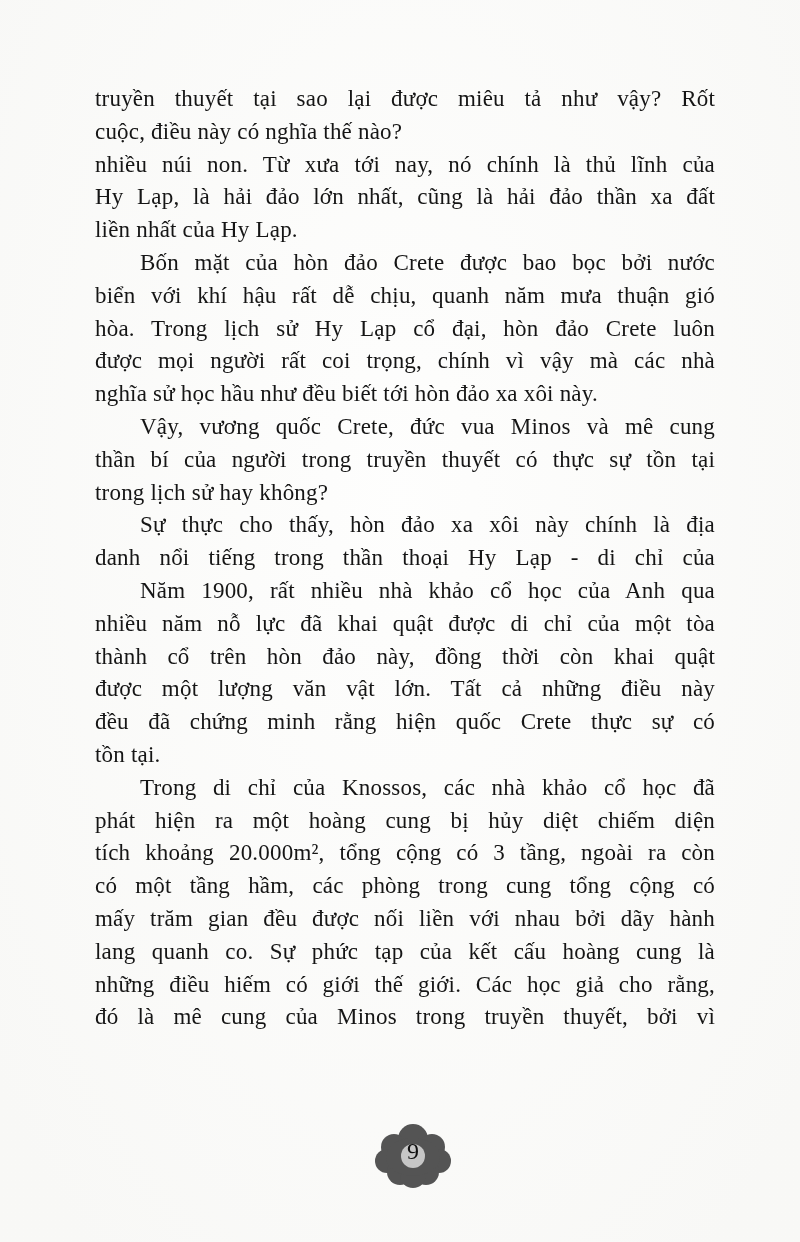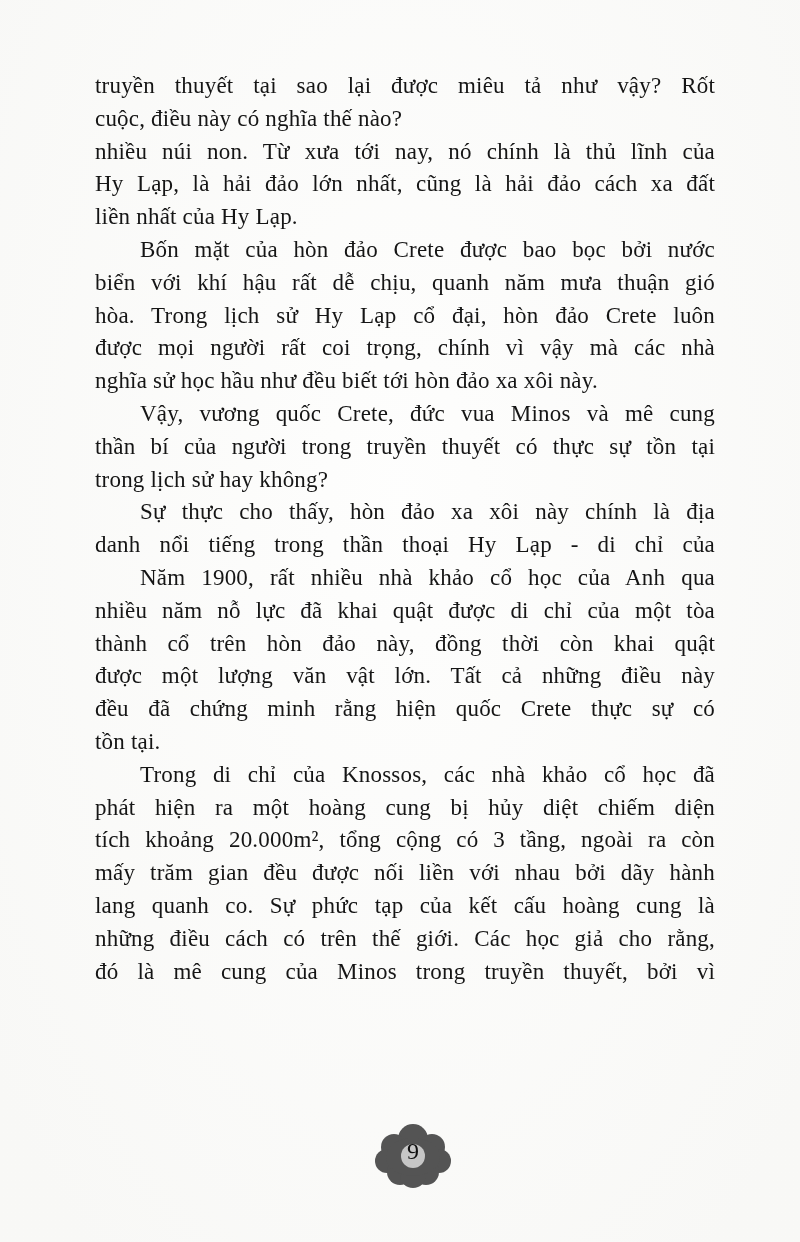--- a/index.html
+++ b/index.html
@@ -17,21 +17,21 @@
   .page {
     position: absolute;
     inset: 0;
     background:
       radial-gradient(ellipse at 50% 40%, rgba(255,255,255,0.6), rgba(0,0,0,0.015) 90%),
       #fcfcfa;
   }
   .text-block {
     position: absolute;
     left: 95px;
-    top: 70px;
+    top: 83px;
     width: 620px;
     color: #151515;
     font-size: 23px;
     letter-spacing: 0.2px;
   }
   .line {
     height: 32.8px;
     line-height: 32.8px;
     text-align: justify;
     text-align-last: justify;
@@ -69,44 +69,45 @@
 </style>
 </head>
 <body>
 
 <div class="page">
 
   <div class="text-block" id="text-block">
       <div class="line">truyền thuyết tại sao lại được miêu tả như vậy? Rốt</div>
       <div class="line last">cuộc, điều này có nghĩa thế nào?</div>
       <div class="line">nhiều núi non. Từ xưa tới nay, nó chính là thủ lĩnh của</div>
-      <div class="line">Hy Lạp, là hải đảo lớn nhất, cũng là hải đảo cách xa đất</div>
+      <div class="line">Hy Lạp, là hải đảo lớn nhất, cũng là hải đảo thần xa đất</div>
       <div class="line last">liền nhất của Hy Lạp.</div>
       <div class="line indent">Bốn mặt của hòn đảo Crete được bao bọc bởi nước</div>
       <div class="line">biển với khí hậu rất dễ chịu, quanh năm mưa thuận gió</div>
       <div class="line">hòa. Trong lịch sử Hy Lạp cổ đại, hòn đảo Crete luôn</div>
       <div class="line">được mọi người rất coi trọng, chính vì vậy mà các nhà</div>
       <div class="line last">nghĩa sử học hầu như đều biết tới hòn đảo xa xôi này.</div>
       <div class="line indent">Vậy, vương quốc Crete, đức vua Minos và mê cung</div>
       <div class="line">thần bí của người trong truyền thuyết có thực sự tồn tại</div>
       <div class="line last">trong lịch sử hay không?</div>
       <div class="line indent">Sự thực cho thấy, hòn đảo xa xôi này chính là địa</div>
       <div class="line">danh nổi tiếng trong thần thoại Hy Lạp - di chỉ của</div>
       <div class="line indent">Năm 1900, rất nhiều nhà khảo cổ học của Anh qua</div>
       <div class="line">nhiều năm nỗ lực đã khai quật được di chỉ của một tòa</div>
       <div class="line">thành cổ trên hòn đảo này, đồng thời còn khai quật</div>
       <div class="line">được một lượng văn vật lớn. Tất cả những điều này</div>
       <div class="line">đều đã chứng minh rằng hiện quốc Crete thực sự có</div>
       <div class="line last">tồn tại.</div>
       <div class="line indent">Trong di chỉ của Knossos, các nhà khảo cổ học đã</div>
       <div class="line">phát hiện ra một hoàng cung bị hủy diệt chiếm diện</div>
       <div class="line">tích khoảng 20.000m², tổng cộng có 3 tầng, ngoài ra còn</div>
+      <div class="line">có một tầng hầm, các phòng trong cung tổng cộng có</div>
       <div class="line">mấy trăm gian đều được nối liền với nhau bởi dãy hành</div>
       <div class="line">lang quanh co. Sự phức tạp của kết cấu hoàng cung là</div>
-      <div class="line">những điều cách có trên thế giới. Các học giả cho rằng,</div>
+      <div class="line">những điều hiếm có giới thế giới. Các học giả cho rằng,</div>
       <div class="line">đó là mê cung của Minos trong truyền thuyết, bởi vì</div>
     </div>
 
   <div class="page-number-badge">
     <svg width="80" height="70" viewBox="0 0 80 70" aria-hidden="true">
       <g fill="#545454">
         <circle cx="40" cy="17" r="15"></circle>
         <circle cx="21" cy="25" r="13"></circle>
         <circle cx="59" cy="25" r="13"></circle>
         <circle cx="14" cy="39" r="12"></circle>

